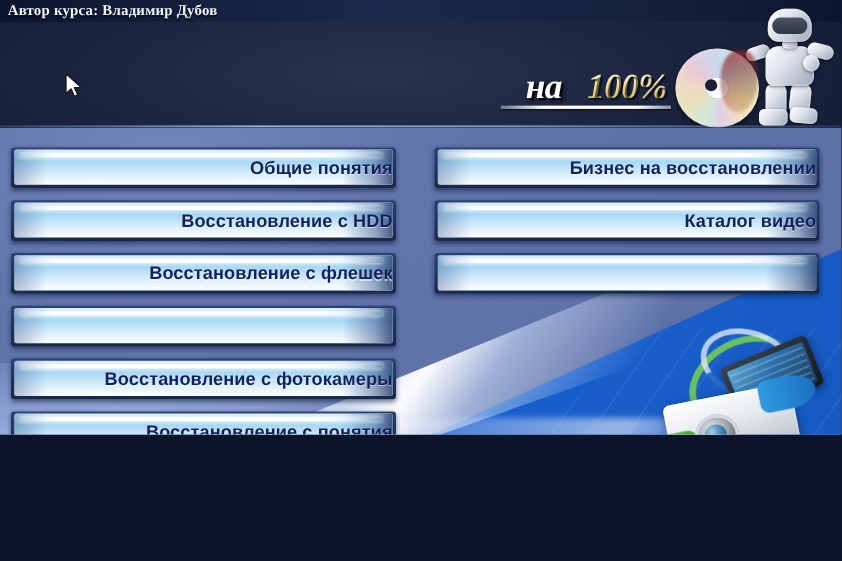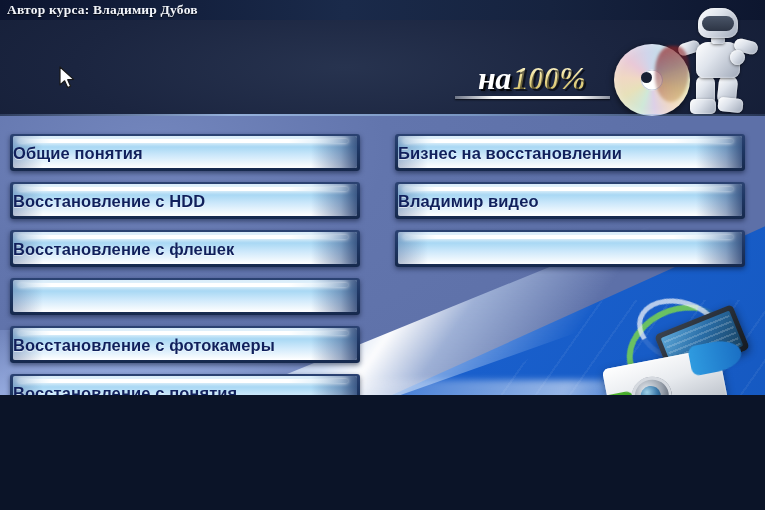--- a/index.html
+++ b/index.html
@@ -153,21 +153,21 @@
     text-shadow: 2px 2px 0 rgba(0,0,0,0.8), 3px 3px 4px rgba(0,0,0,0.6);
     margin-left: 26px;
   }
   .title-sub .pct {
     color: #f3e9a8;
     background: linear-gradient(180deg, #fffbe0 0%, #efe09a 45%, #c9b457 100%);
     -webkit-background-clip: text;
     background-clip: text;
     -webkit-text-fill-color: transparent;
     text-shadow: 2px 2px 0 rgba(0,0,0,0.55);
-    margin-left: 2px;
+    margin-left: 23px;
   }
   .title-underline {
     position: absolute;
     left: 455px; top: 96px;
     width: 155px; height: 3px;
     background: linear-gradient(90deg, rgba(255,255,255,0.35) 0%, #ffffff 25%, #ffffff 80%, rgba(255,255,255,0.5) 100%);
     box-shadow: 0 1px 2px rgba(0,0,0,0.7);
   }
 
   
@@ -254,21 +254,21 @@
       linear-gradient(180deg,
         #d9ecfa 0%,
         #bfe1f6 16%,
         #a8d8f4 34%,
         #cfe9fb 62%,
         #eef7fd 86%,
         #ffffff 100%);
     overflow: hidden;
     display: flex;
     align-items: center;
-    justify-content: flex-start;
+    justify-content: flex-end;
   }
   
   .btn-inner::after {
     content: "";
     position: absolute;
     right: 0; top: 0;
     width: 46px; height: 100%;
     background: linear-gradient(90deg, rgba(40,70,125,0) 0%, rgba(40,70,125,0.45) 65%, rgba(30,55,105,0.8) 100%);
     pointer-events: none;
   }
@@ -608,21 +608,21 @@
       </div>
       <div class="btn" style="left: 395px; top: 134px;">
         <div class="btn-inner">
           <div class="btn-gloss"></div>
           <div class="btn-label">Бизнес на восстановлении</div>
         </div>
       </div>
       <div class="btn" style="left: 395px; top: 182px;">
         <div class="btn-inner">
           <div class="btn-gloss"></div>
-          <div class="btn-label">Владимир видео</div>
+          <div class="btn-label">Каталог видео</div>
         </div>
       </div>
       <div class="btn" style="left: 395px; top: 230px;">
         <div class="btn-inner">
           <div class="btn-gloss"></div>
         </div>
       </div>
     </div>
 
   <svg class="cursor" viewBox="0 0 18 24" style="left: 58px; top: 66px;">

